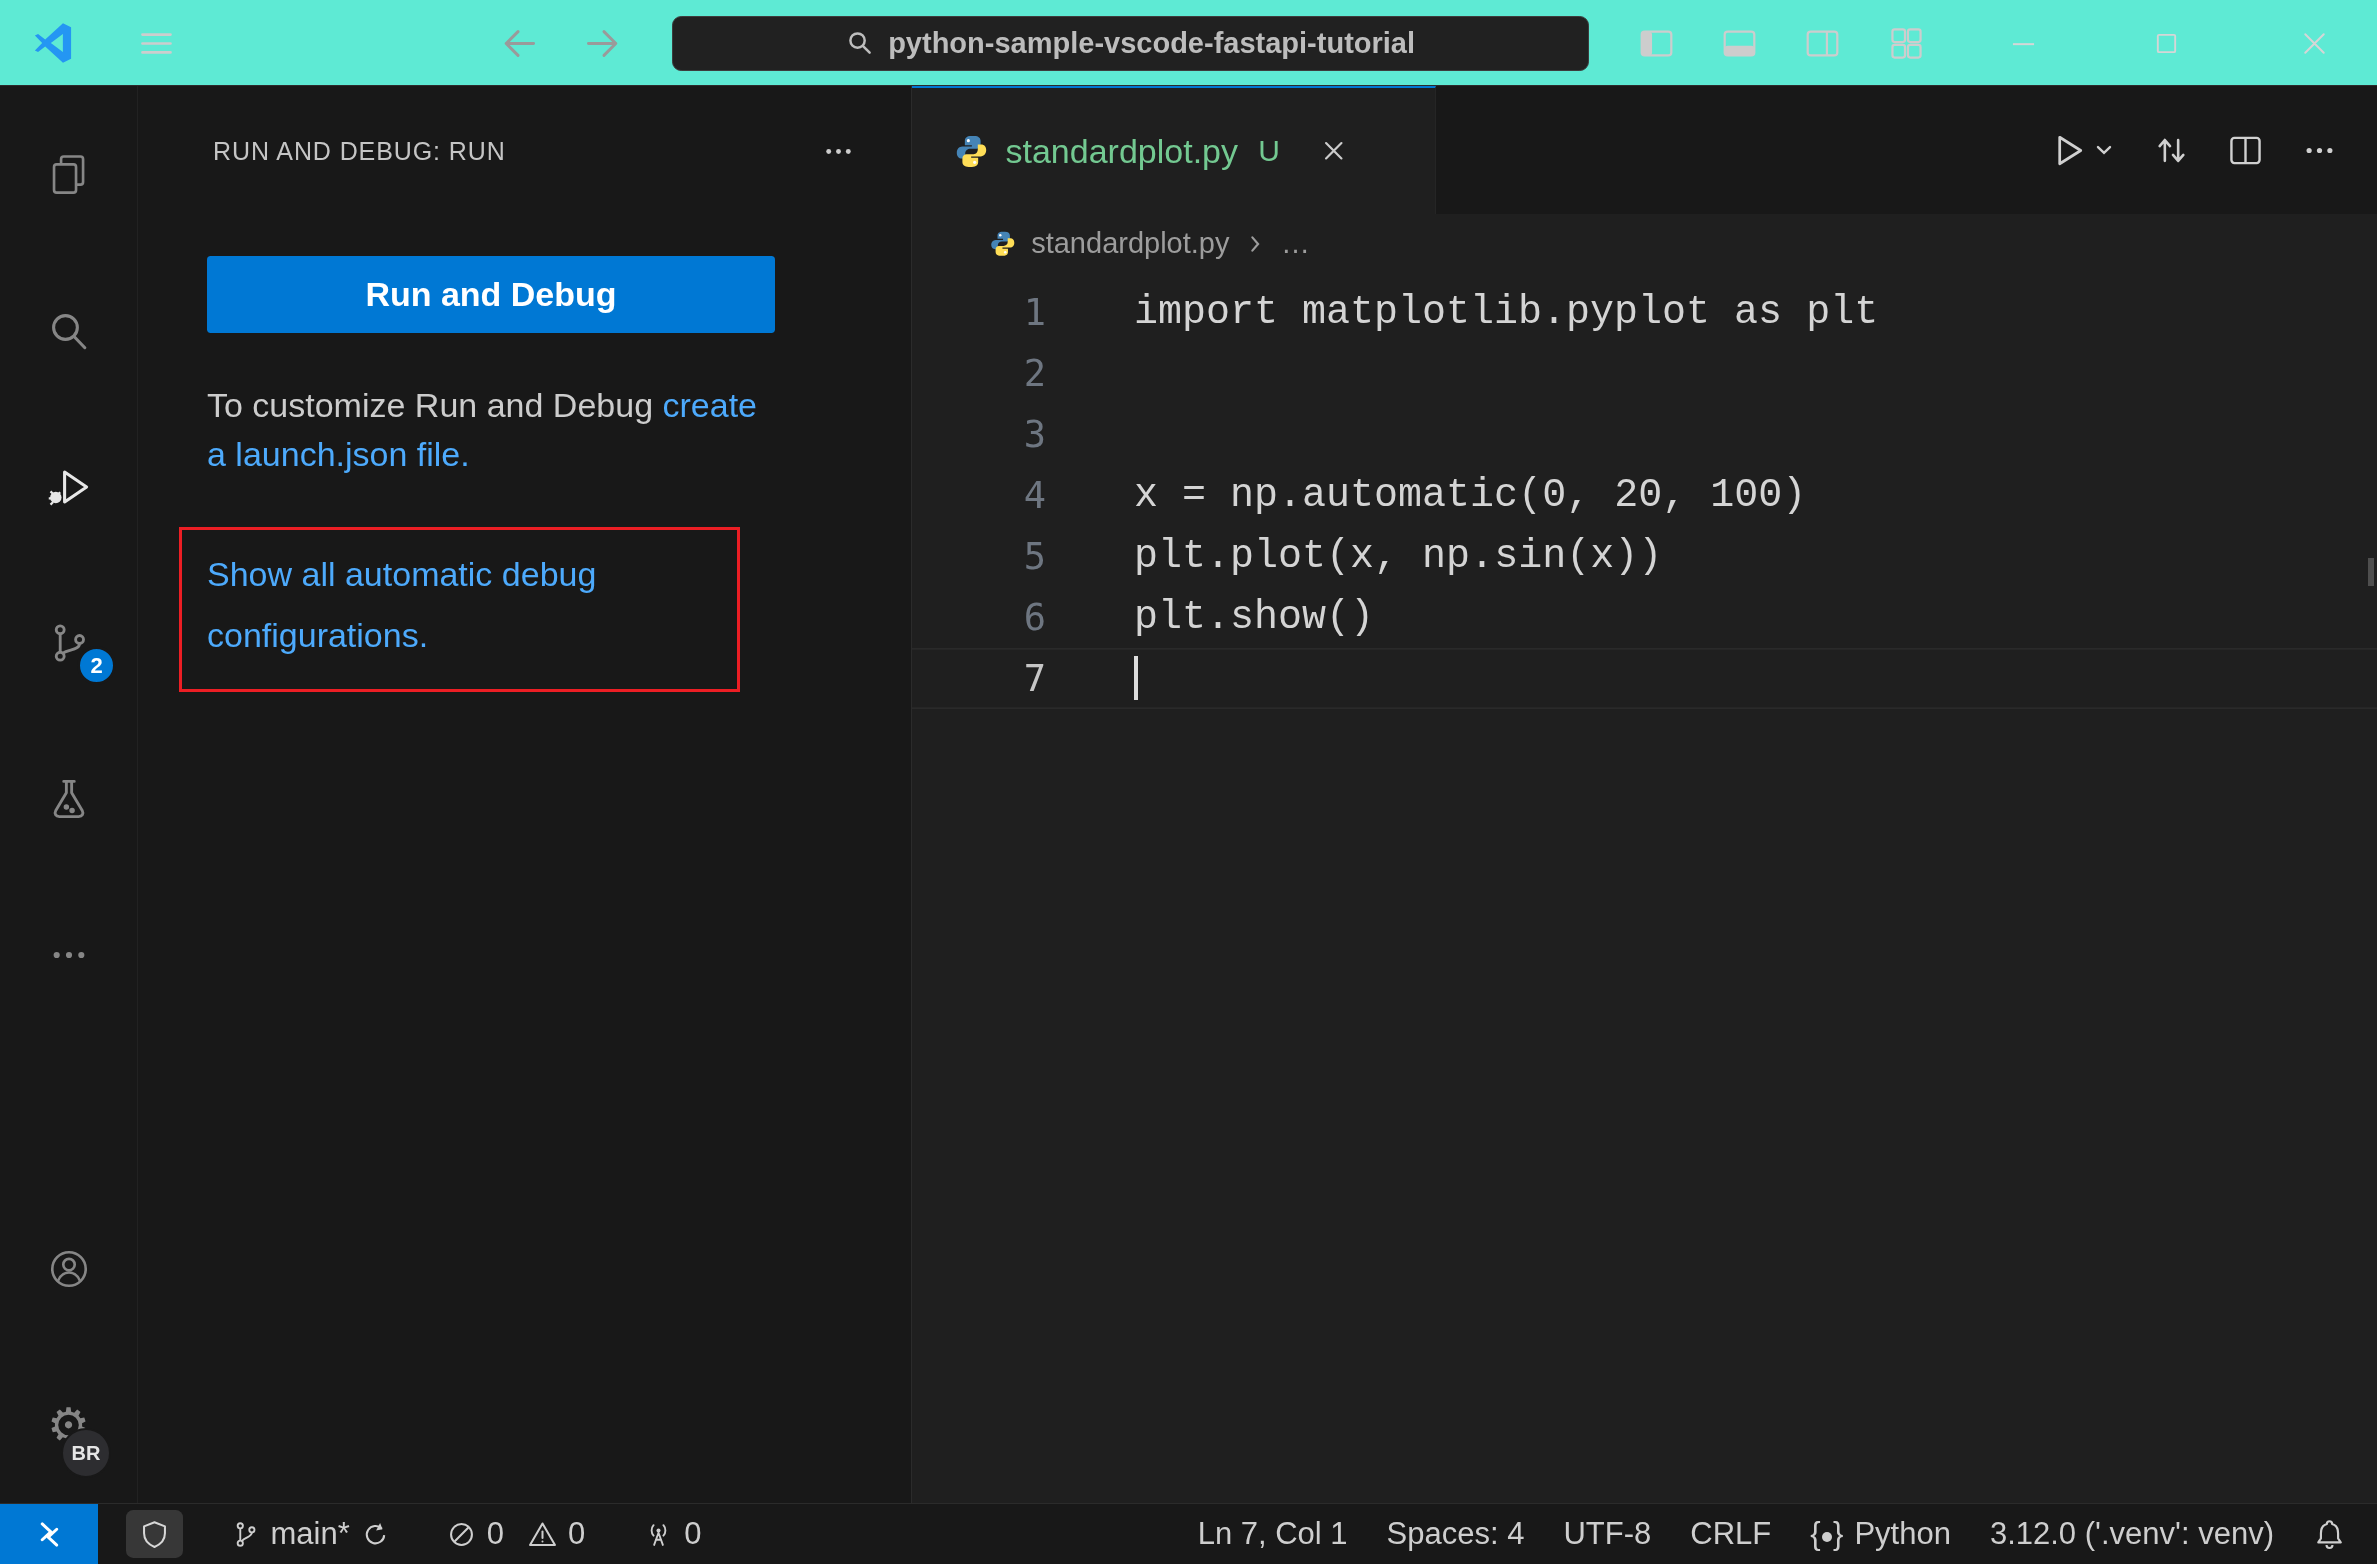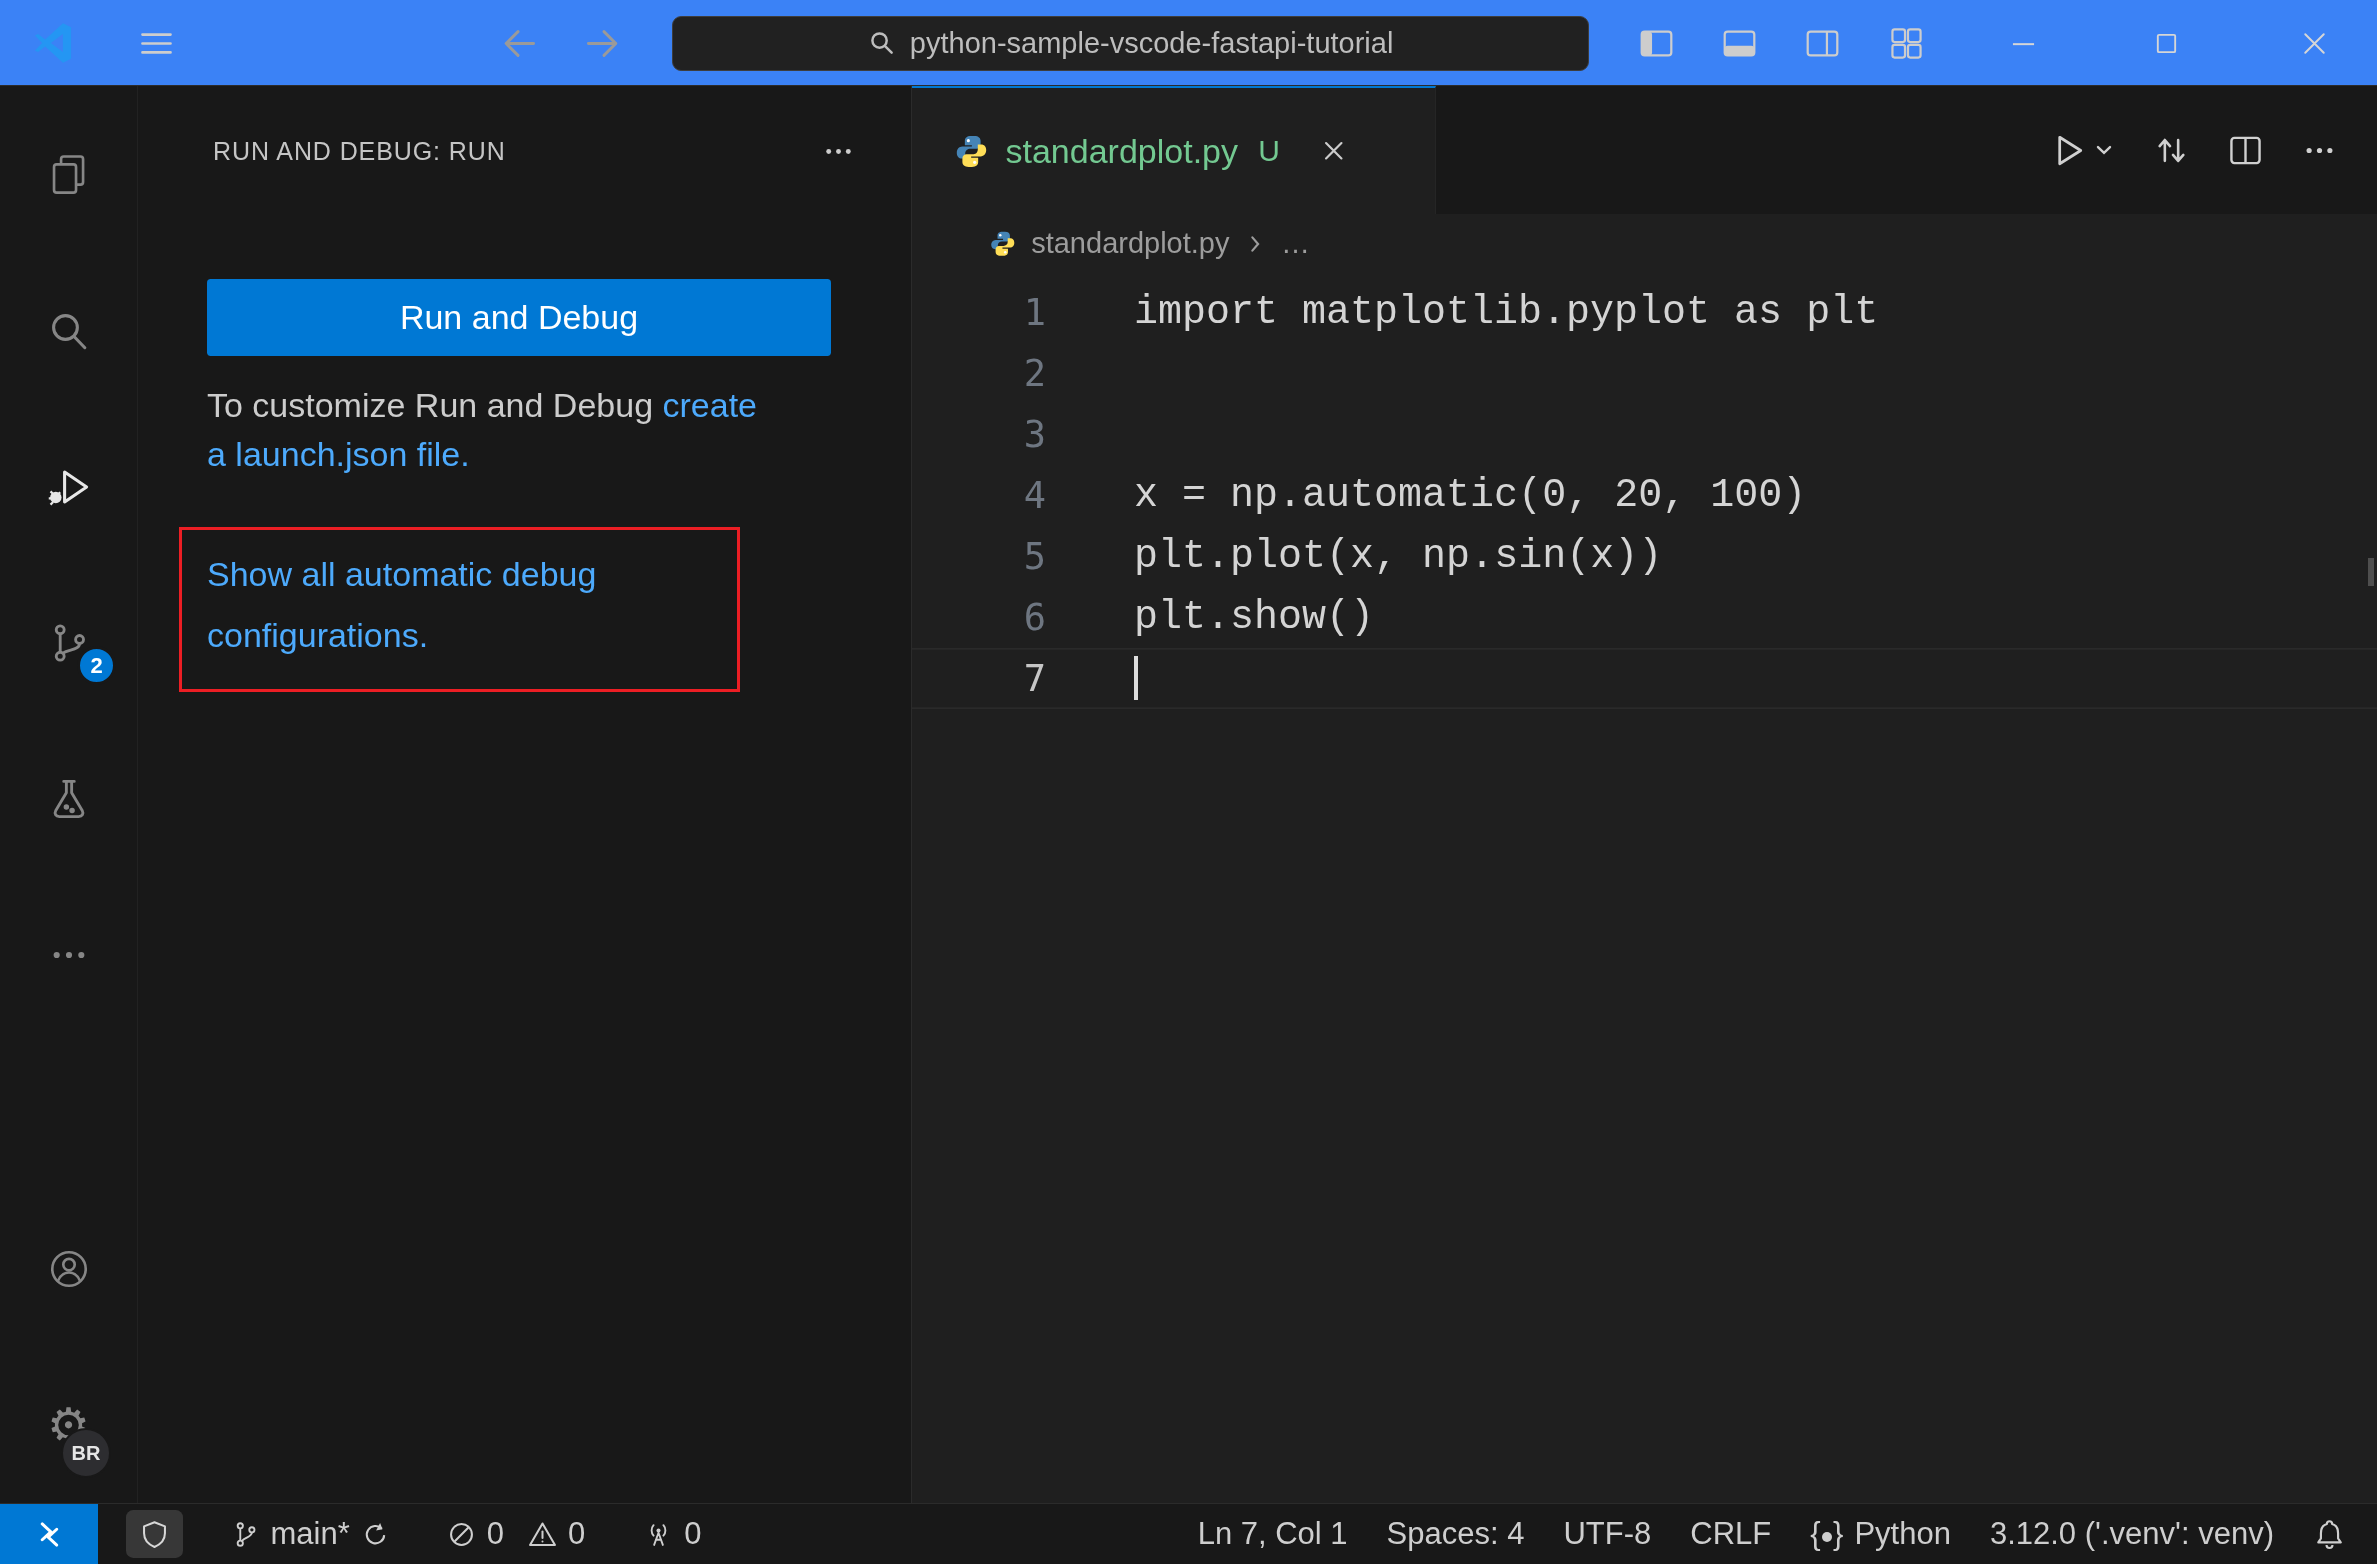--- a/index.html
+++ b/index.html
@@ -5,21 +5,21 @@
   * { margin:0; padding:0; box-sizing:border-box; }
   html,body { width:2377px; height:1564px; background:#1f1f1f; overflow:hidden;
               font-family:"Liberation Sans","DejaVu Sans",sans-serif; }
   .window { width:2377px; height:1564px; display:grid;
             grid-template-columns:138px 774px 1fr;
             grid-template-rows:86px 1fr 61px; }
 
   svg.ic { display:block; }
 
   
-  .titlebar { grid-column:1/4; position:relative; background:#3b82f6; border-bottom:0.9px solid #2b2b2b; color:#cdcdcd; }
+  .titlebar { grid-column:1/4; position:relative; background:#5eead4; border-bottom:0.9px solid #2b2b2b; color:#cdcdcd;font-weight:bold; }
   .titlebar .abs { position:absolute; }
   .cmdcenter { position:absolute; left:672px; top:15.6px; width:917px; height:55px;
                background:#212121; border:0.9px solid #3d3d3d; border-radius:9.2px;
                display:flex; align-items:center; justify-content:center; gap:14.7px;
                color:#bdbdbd; font-size:29px; }
   .winctl { position:absolute; top:0; height:86px; width:70px; display:flex; align-items:center; justify-content:center; color:#d6d6d6; }
 
   
   .activitybar { background:#181818; display:flex; flex-direction:column; padding-top:11px; border-right:0.9px solid #222; }
   .abar-item { position:relative; height:156px; width:100%; display:flex; align-items:center; justify-content:center; color:#868686; }
@@ -32,23 +32,23 @@
   .profile-badge { position:absolute; left:61px; top:81px; width:50px; height:50px; border-radius:50%;
                background:#2d2d30; color:#e6e6e6; font-size:20px; font-weight:bold;
                display:flex; align-items:center; justify-content:center; border:2.8px solid #181818; }
   .gear-glyph { font-family:"DejaVu Sans",sans-serif; font-size:48px; line-height:1; }
 
   
   .sidebar { background:#181818; position:relative; border-right:0.9px solid #2b2b2b; color:#cccccc; }
   .sb-header { position:absolute; top:51px; left:75px; font-size:25px; letter-spacing:0.9px; color:#c5c5c5; }
   .sb-more { position:absolute; top:48px; left:683px; color:#cccccc; }
   .sb-more svg { width:35px; height:35px; }
-  .run-btn { position:absolute; top:193px; left:69px; width:624px; height:77px;
+  .run-btn { position:absolute; top:170px; left:69px; width:568px; height:77px;
              background:var(--accent,#0078d4); color:#ffffff; font-size:34px; border:none; border-radius:3.7px;
-             display:flex; align-items:center; justify-content:center; cursor:pointer; }
+             display:flex; align-items:center; justify-content:center; cursor:pointer;font-weight:bold; }
   .sb-para { position:absolute; top:295px; left:69px; width:550px; font-size:34px; line-height:49px; color:#cccccc; }
   .sb-link { color:var(--link,#4daafc); text-decoration:none; cursor:pointer; }
   .auto-link { position:absolute; top:458px; left:69px; width:513px; font-size:34px; line-height:61px; }
   .anno-box { position:absolute; top:441px; left:41px; width:561px; height:165px;
               border:3.7px solid var(--annotation,#ec1e24); pointer-events:none; }
 
   
   .editor { background:#1f1f1f; position:relative; display:flex; flex-direction:column; overflow:hidden; }
   .tabbar { height:128px; background:#181818; position:relative; flex:none; }
   .tab { position:absolute; left:0; top:0; height:128px; width:524px; background:#1f1f1f;

